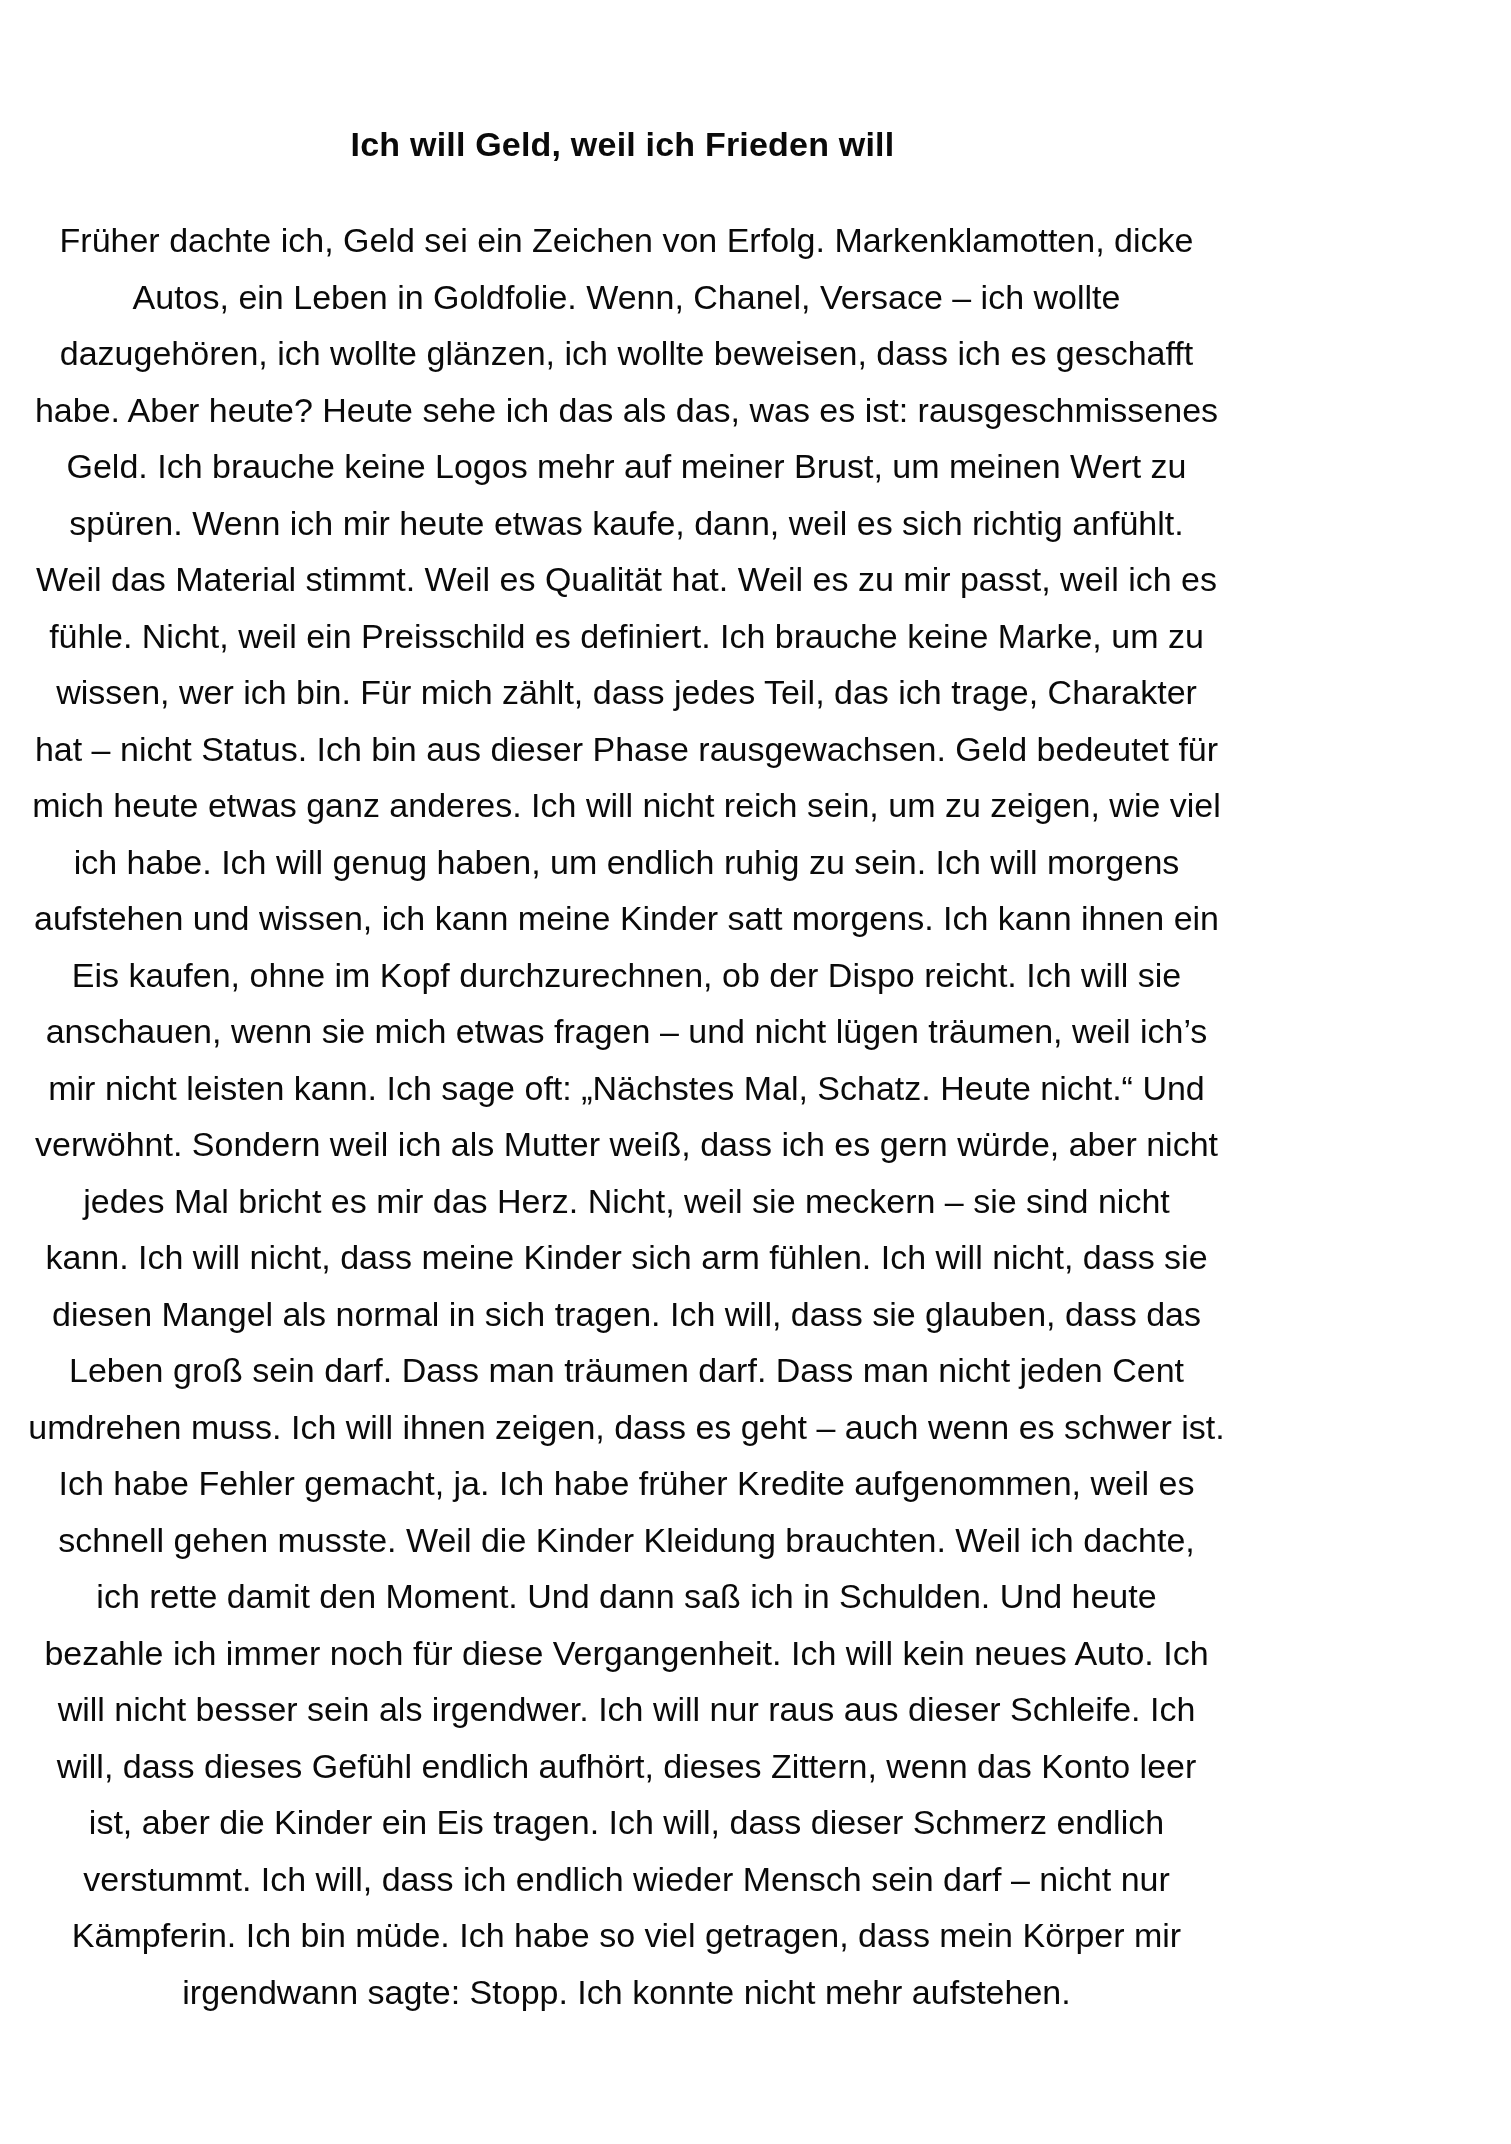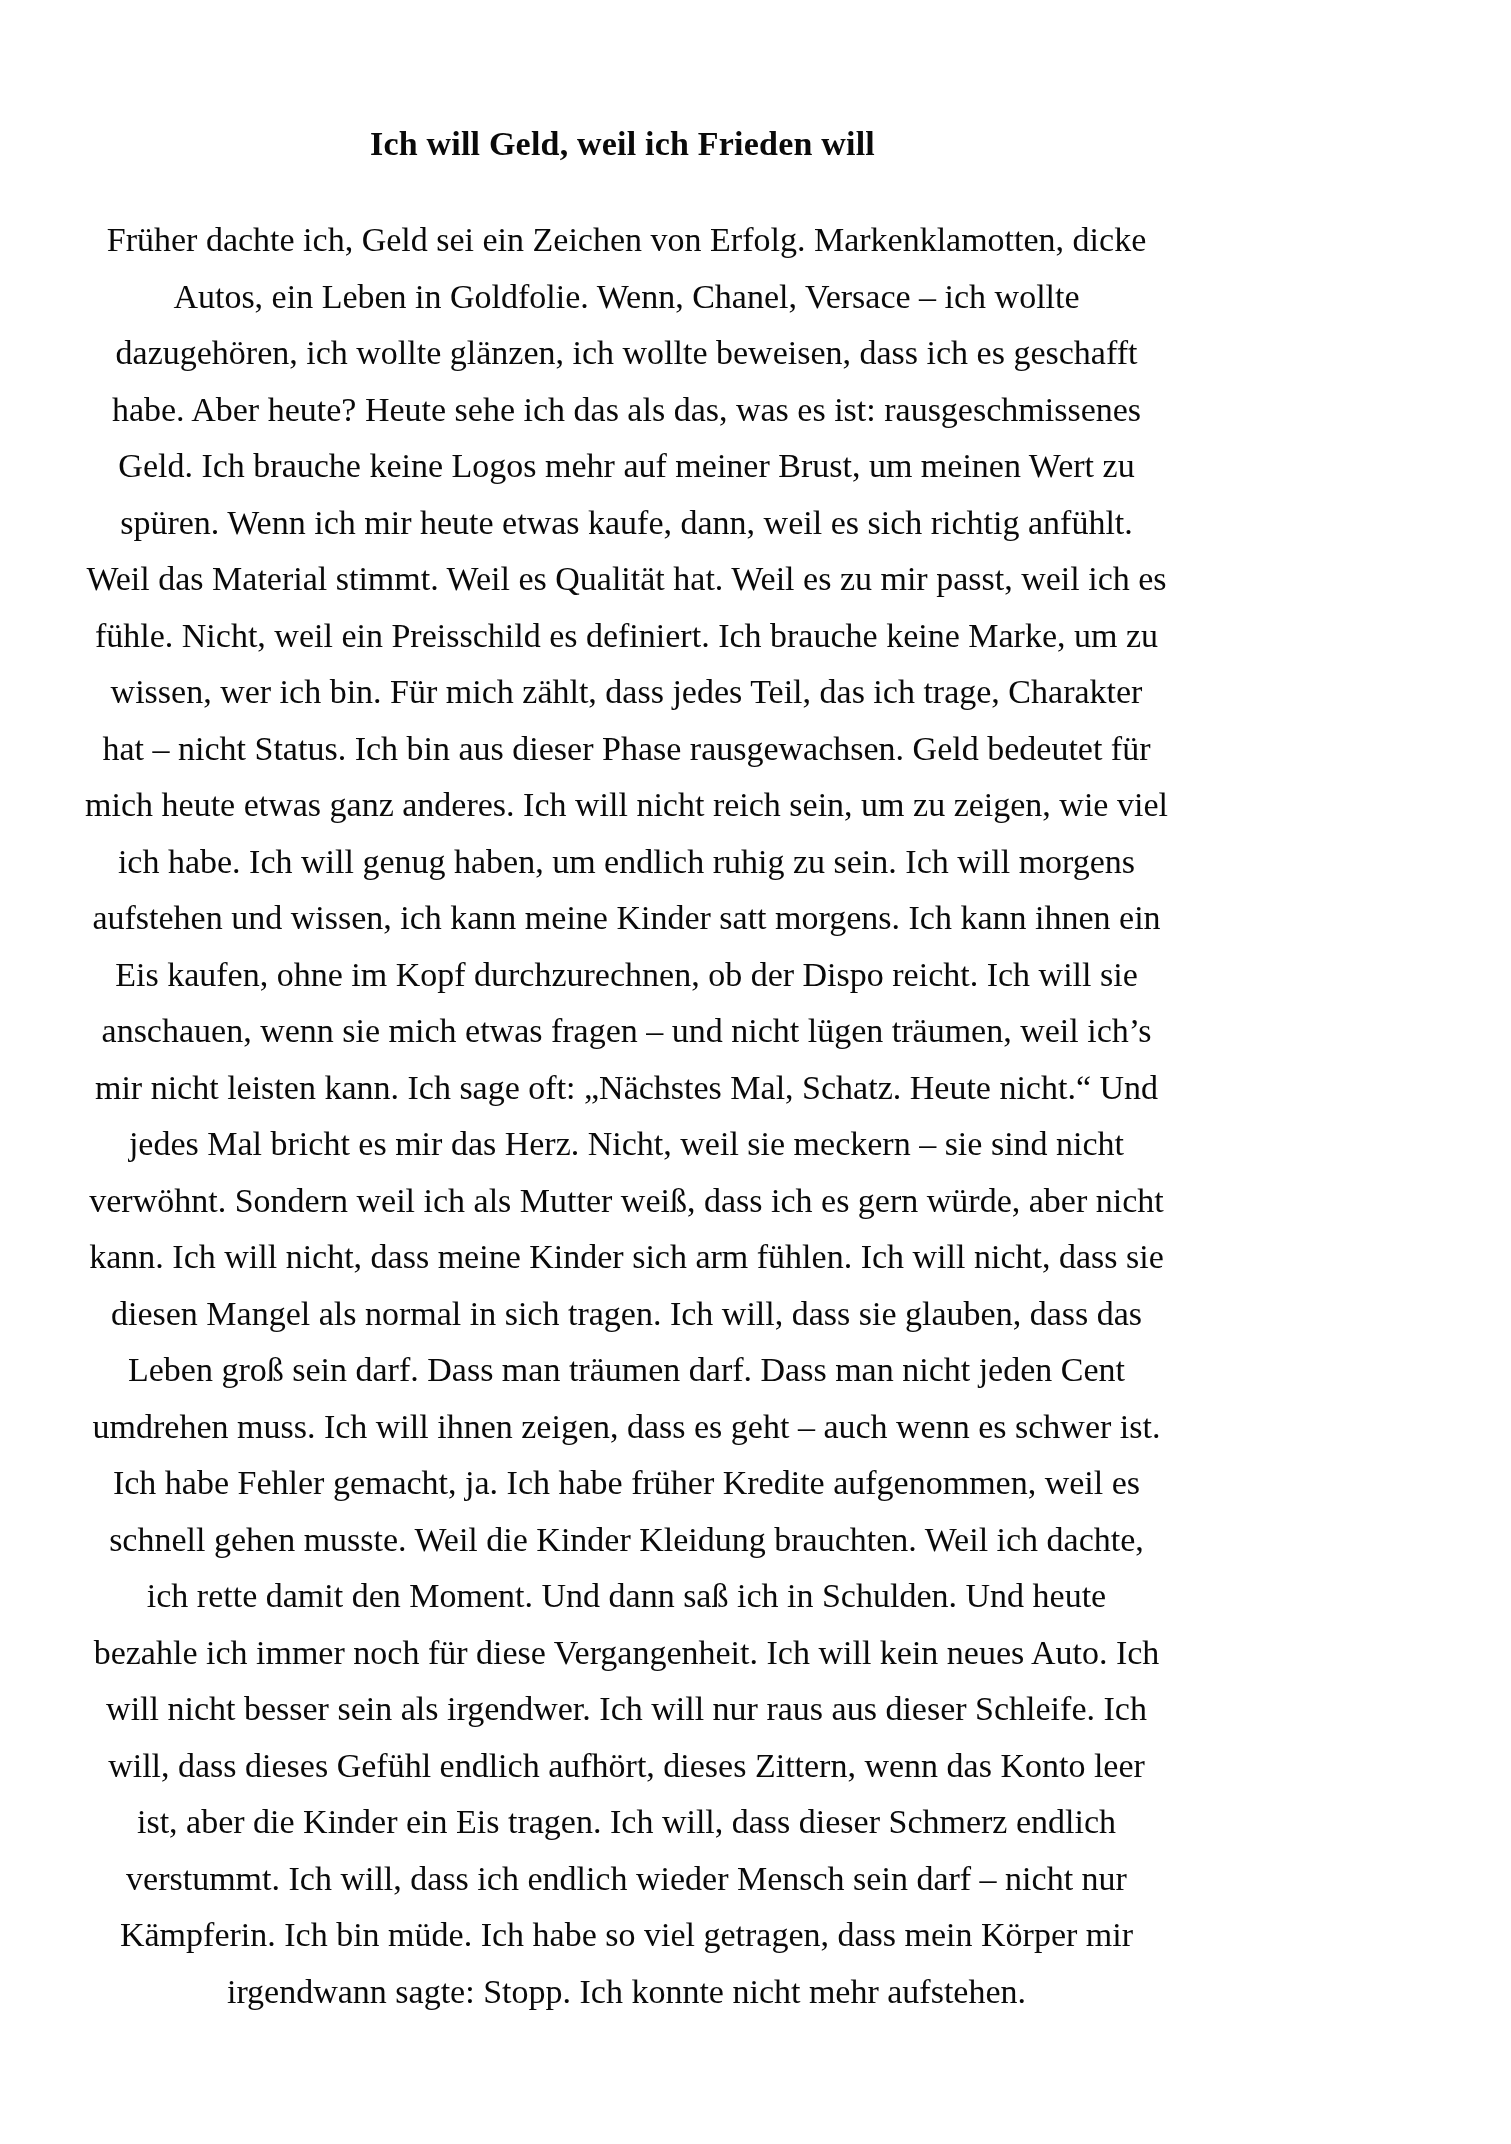--- a/index.html
+++ b/index.html
@@ -6,21 +6,21 @@
     margin: 0;
     padding: 0;
     background: #ffffff;
   }
   .page {
     position: relative;
     width: 1245px;
     height: 2144px;
     background: #ffffff;
     color: #0a0a0a;
-    font-family: Liberation Serif, serif;
+    font-family: Liberation Sans, sans-serif;
     box-sizing: border-box;
     padding-top: 122px;
     overflow: hidden;
   }
   .doc-title {
     margin: 0;
     font-size: 34px;
     line-height: 44px;
     font-weight: 700;
     text-align: center;
@@ -53,22 +53,22 @@
       <div class="line">Weil das Material stimmt. Weil es Qualität hat. Weil es zu mir passt, weil ich es</div>
       <div class="line">fühle. Nicht, weil ein Preisschild es definiert. Ich brauche keine Marke, um zu</div>
       <div class="line">wissen, wer ich bin. Für mich zählt, dass jedes Teil, das ich trage, Charakter</div>
       <div class="line">hat – nicht Status. Ich bin aus dieser Phase rausgewachsen. Geld bedeutet für</div>
       <div class="line">mich heute etwas ganz anderes. Ich will nicht reich sein, um zu zeigen, wie viel</div>
       <div class="line">ich habe. Ich will genug haben, um endlich ruhig zu sein. Ich will morgens</div>
       <div class="line">aufstehen und wissen, ich kann meine Kinder satt morgens. Ich kann ihnen ein</div>
       <div class="line">Eis kaufen, ohne im Kopf durchzurechnen, ob der Dispo reicht. Ich will sie</div>
       <div class="line">anschauen, wenn sie mich etwas fragen – und nicht lügen träumen, weil ich’s</div>
       <div class="line">mir nicht leisten kann. Ich sage oft: „Nächstes Mal, Schatz. Heute nicht.“ Und</div>
+      <div class="line">verwöhnt. Sondern weil ich als Mutter weiß, dass ich es gern würde, aber nicht</div>
       <div class="line">jedes Mal bricht es mir das Herz. Nicht, weil sie meckern – sie sind nicht</div>
-      <div class="line">verwöhnt. Sondern weil ich als Mutter weiß, dass ich es gern würde, aber nicht</div>
       <div class="line">kann. Ich will nicht, dass meine Kinder sich arm fühlen. Ich will nicht, dass sie</div>
       <div class="line">diesen Mangel als normal in sich tragen. Ich will, dass sie glauben, dass das</div>
       <div class="line">Leben groß sein darf. Dass man träumen darf. Dass man nicht jeden Cent</div>
       <div class="line">umdrehen muss. Ich will ihnen zeigen, dass es geht – auch wenn es schwer ist.</div>
       <div class="line">Ich habe Fehler gemacht, ja. Ich habe früher Kredite aufgenommen, weil es</div>
       <div class="line">schnell gehen musste. Weil die Kinder Kleidung brauchten. Weil ich dachte,</div>
       <div class="line">ich rette damit den Moment. Und dann saß ich in Schulden. Und heute</div>
       <div class="line">bezahle ich immer noch für diese Vergangenheit. Ich will kein neues Auto. Ich</div>
       <div class="line">will nicht besser sein als irgendwer. Ich will nur raus aus dieser Schleife. Ich</div>
       <div class="line">will, dass dieses Gefühl endlich aufhört, dieses Zittern, wenn das Konto leer</div>

